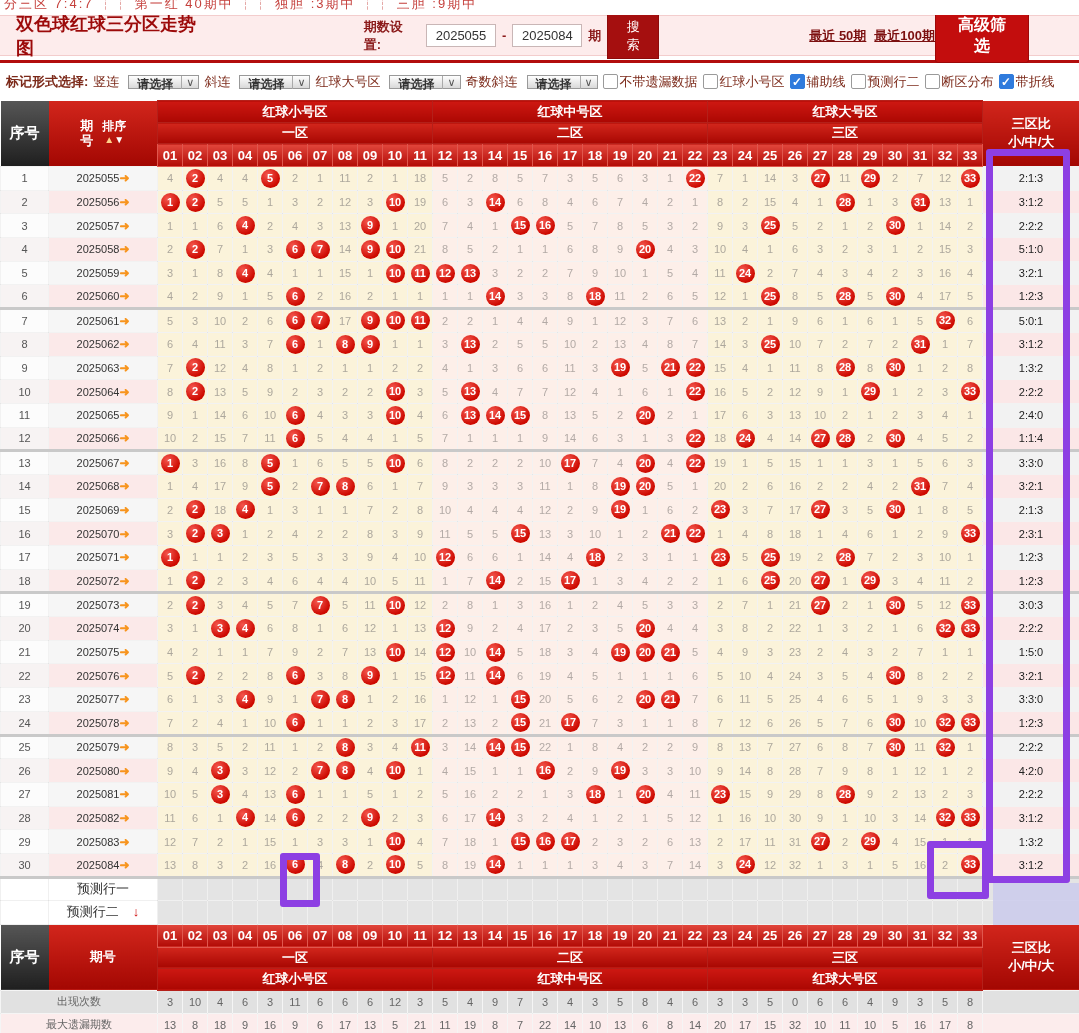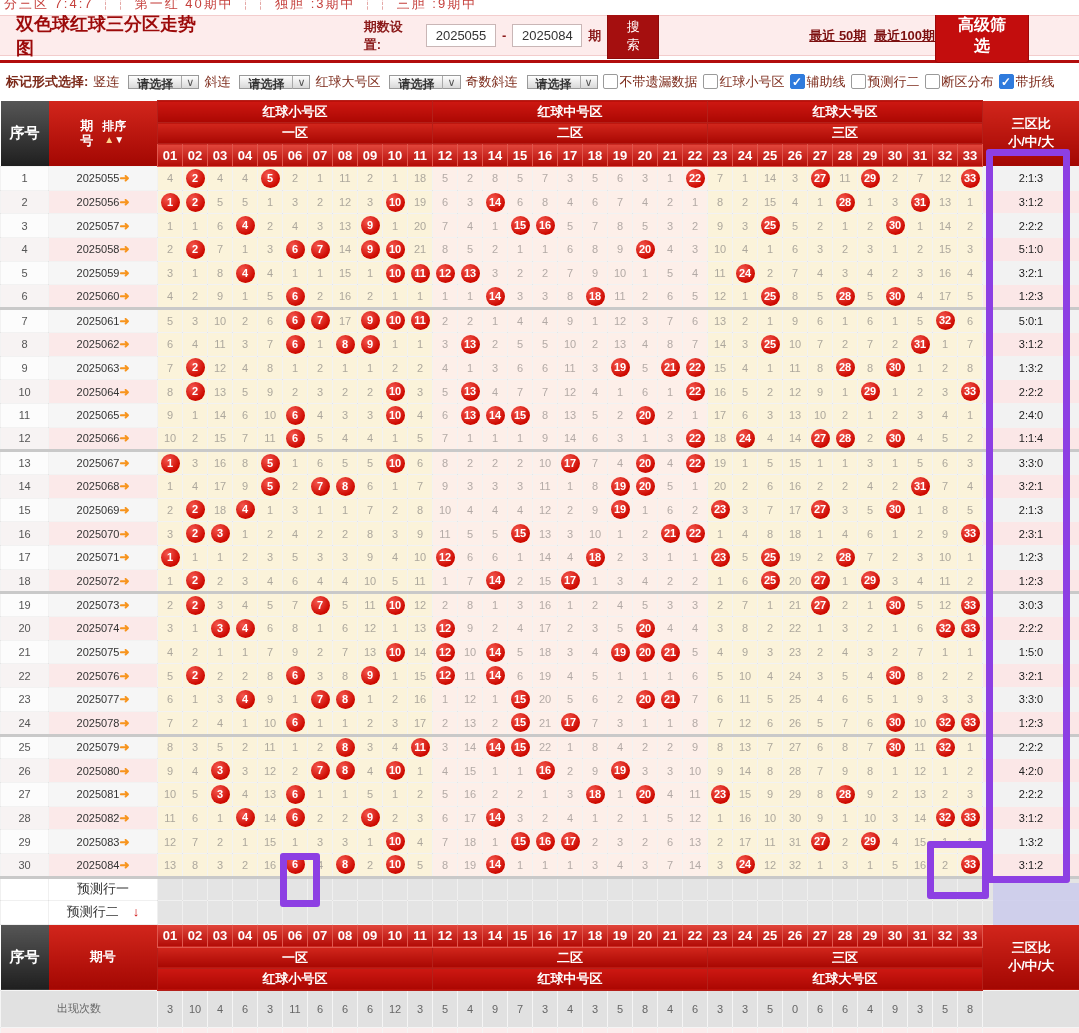--- a/index.html
+++ b/index.html
@@ -64,21 +64,21 @@
   .ball { display:inline-block; width:19px; height:19px; border-radius:50%;
     background:radial-gradient(circle at 35% 30%, #f4564d, #cd0900 70%);
     color:#fff; font-weight:bold; font-size:11px; line-height:19px; }
 
   tr.pred-row { height:23.5px; }
   tr.pred-row td { border:1px solid rgba(0,0,0,0.06); }
   td.pred-label { font-size:13px; color:#333; background:#fff;text-align:center; }
   td.pred-cell { background:#e4e4e4; }
   .pred-arrow { color:#c00; font-weight:bold; font-size:13px; margin-left:14px; }
 
-  tr.stat-row { height:37px; }
+  tr.stat-row { height:23px; }
   tr.stat-row td { font-size:11px; color:#666; border:1px solid rgba(0,0,0,0.04); }
   td.stat-label { font-size:12px; color:#333; font-weight:normal; }
   tr.stat-appear td { background:#e1e1e1; }
   tr.stat-miss td { background:#fcecec; }
 
   
   .anno-box { position:absolute; border:7px solid #8d3fe3; border-radius:3px; pointer-events:none; z-index:9; }
   .anno-fill { position:absolute; background:rgba(203,203,236,0.85); pointer-events:none; z-index:8; }
   #anno-ratio-col { left:986px; top:149px; width:84px; height:734px; }
   #anno-cell-06   { left:280px; top:853px; width:40px; height:54px; }

